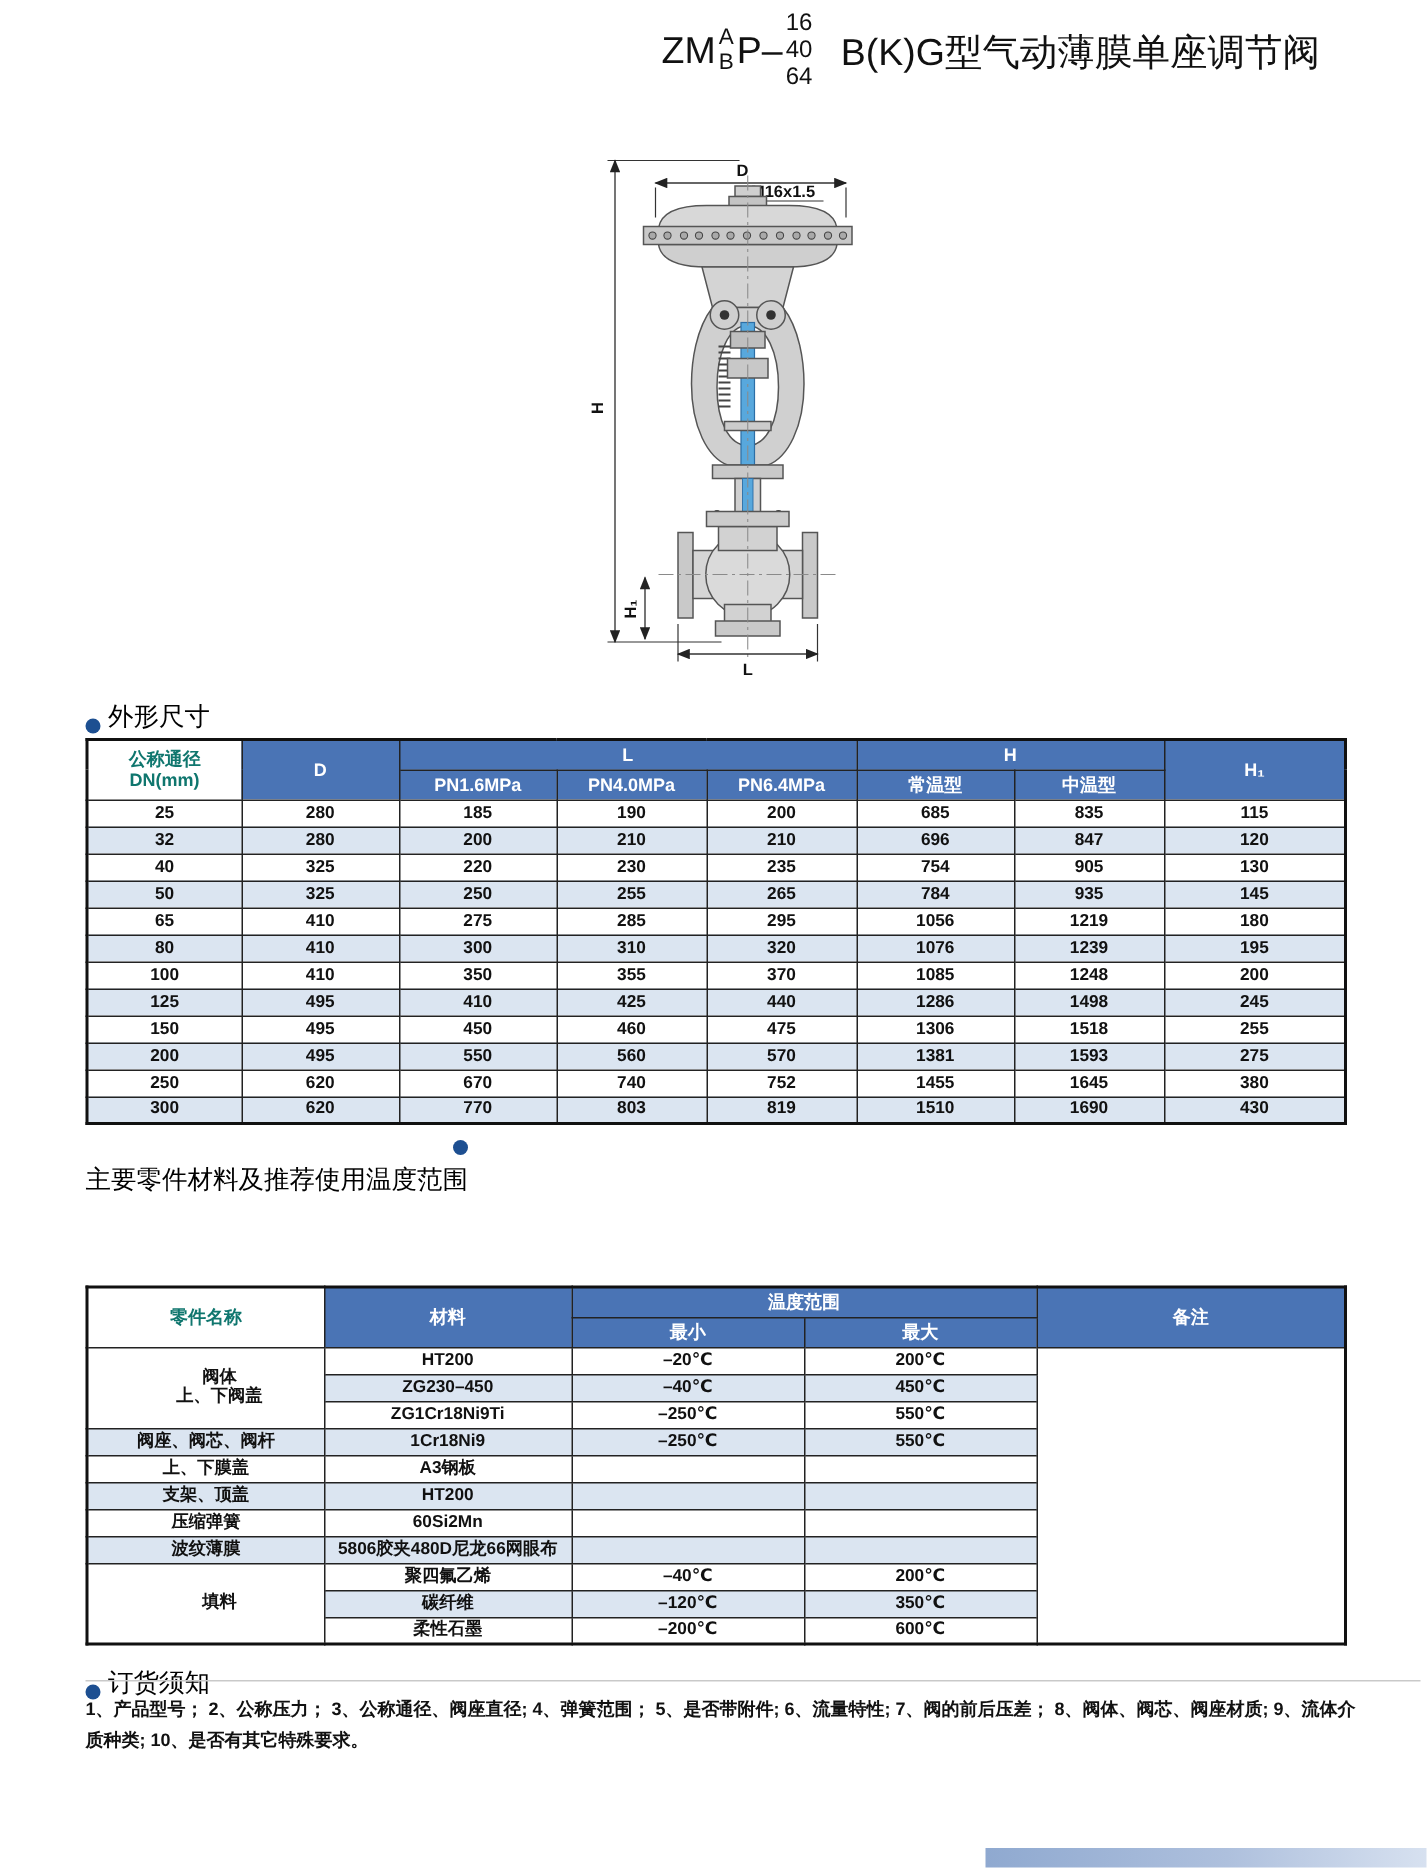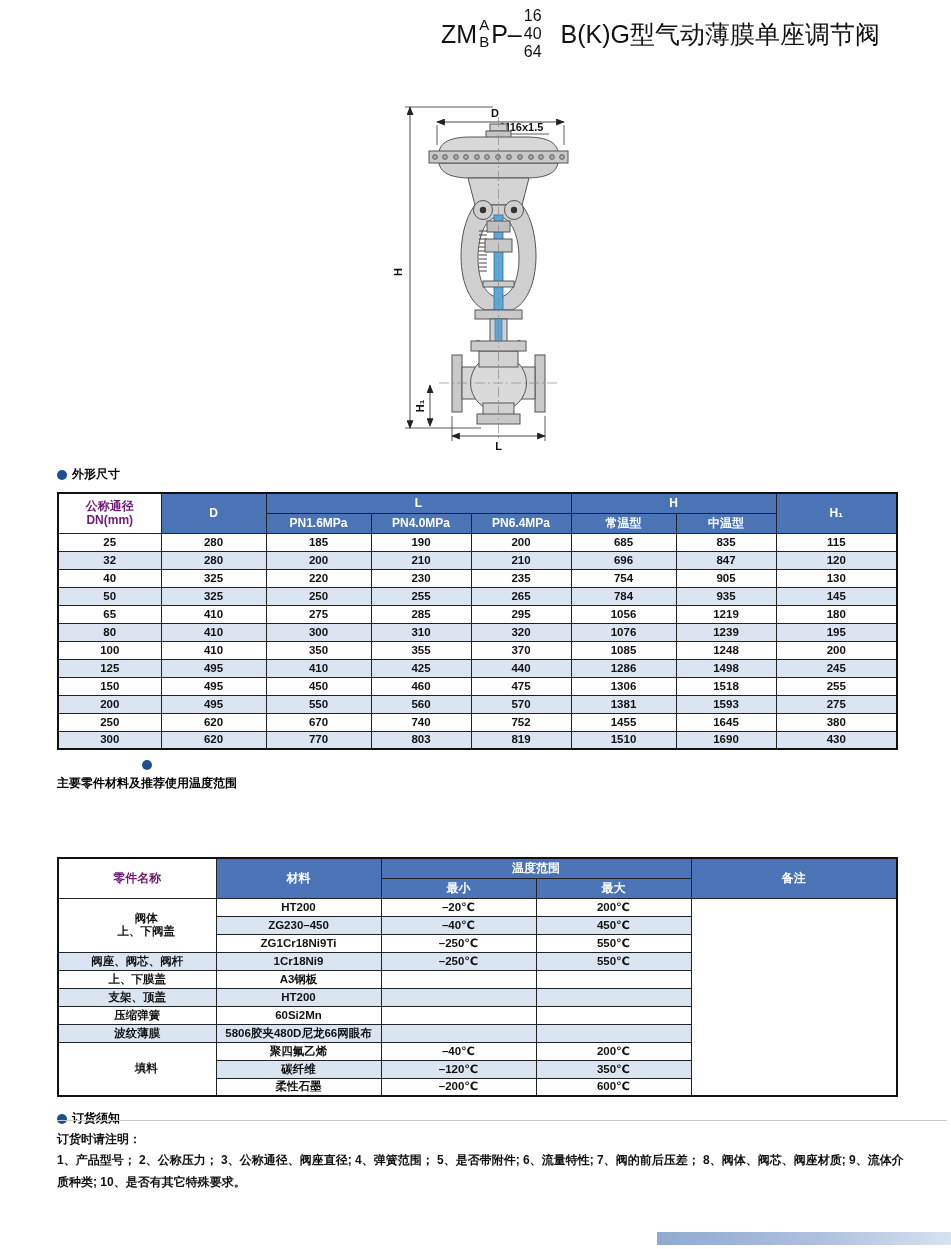--- a/index.html
+++ b/index.html
@@ -17,37 +17,37 @@
     display:inline-flex; flex-direction:column; align-items:center;
     font-size:15px; line-height:1.12; margin:0 2px;
   }
   .t-stack.big{ font-size:16px;align-items:center; }
   .t-suffix{ margin-left:17px; }
   
   .valve-drawing{ position:absolute; left:383px; top:93px; }
   .dimtext{ font-size:11px; font-weight:bold; fill:#111; }
   
   .sec-head{
-    position:absolute; left:57px; display:flex; align-items:center; gap:5px;
-    font-size:12px; font-weight:bold; color:#000;
+    position:absolute; left:57px; display:flex; align-items:flex-end; gap:5px;
+    font-size:17px; font-weight:normal; color:#000;
   }
   .sec-head .dot{ width:10px; height:10px; border-radius:50%; background:var(--bullet,#1d4f91); }
   
   .tbl{
     position:absolute; left:57px; width:839px; border-collapse:collapse;
     table-layout:fixed; background:#fff; border:2px solid #111;
   }
   .tbl th,.tbl td{
     border:1px solid #222; text-align:center; vertical-align:middle; padding:0 2px;
   }
   .tbl th{
     height:20px; font-size:12px; font-weight:bold;
     background:var(--hblue,#4a74b5); color:#fff;
   }
-  .tbl th.whead{ background:#fff; color:#701a75; white-space:pre-line; line-height:1.2; }
+  .tbl th.whead{ background:#fff; color:#0f766e; white-space:pre-line; line-height:1.2; }
   .tbl td{ height:18px; font-size:11.5px; font-weight:bold; line-height:1.1; background:#fff; }
   .tbl tr.alt td{ background:var(--altblue,#dbe5f1); }
   .tbl td.part-cell{ white-space:pre-line; }
   .tbl td.merged{ background:#fff !important;padding-left:20px; }
   .tbl td.remark-cell{ background:#fff !important; }
   #dims-table{ top:492px; }
   #materials-table{ top:813px;margin-top:44px; }
   #head-dims{ top:466px; }
   #head-materials{ top:760px;flex-direction:column; }
   #head-ordering{ top:1091px;margin-top:19px; }
@@ -427,17 +427,16 @@
       </tr>
     </tbody>
 </table>
 
 <div class="sec-head" id="head-ordering">
   <span class="dot"></span>
   <span>订货须知</span>
 </div>
 <div class="rule"></div>
 <div class="notes">
-  <div>订货时请注明：</div>
   <div>1、产品型号；  2、公称压力；  3、公称通径、阀座直径; 4、弹簧范围；  5、是否带附件; 6、流量特性; 7、阀的前后压差；  8、阀体、阀芯、阀座材质; 9、流体介质种类; 10、是否有其它特殊要求。</div>
 </div>
 
 <div class="footer-bar"></div>
 
 </body></html>

